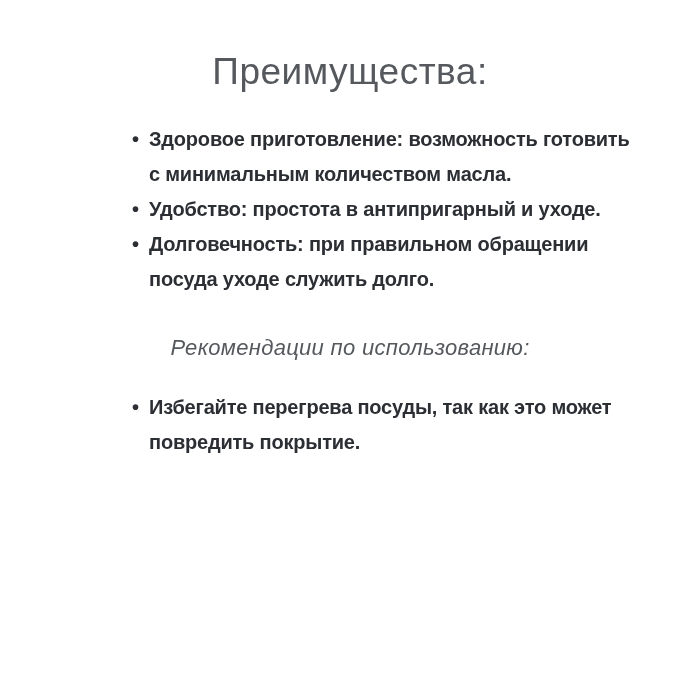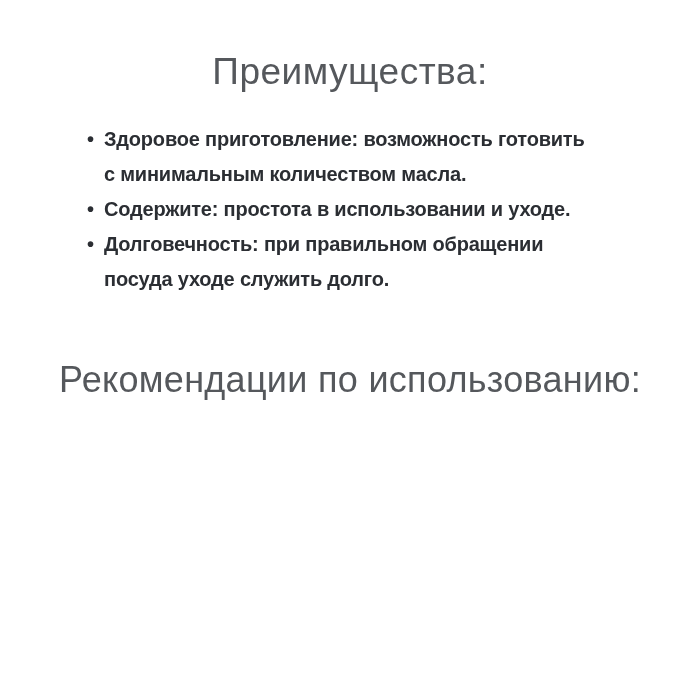--- a/index.html
+++ b/index.html
@@ -24,63 +24,67 @@
     font-weight: 300;
     color: #55585c;
     line-height: 1.2;
   }
   .heading-1 {
     padding-top: 50px;
     font-size: 37px;
     letter-spacing: 0.5px;
   }
   .heading-2 {
-    margin-top: 61px;
-    font-size: 36px;
+    margin-top: 38px;
+    font-size: 22px;
     letter-spacing: 0.3px;
+    font-style: italic;
   }
   .bullet-list {
     margin: 28px 0 0;
     padding: 0 0 0 104px;
     list-style: none;
     width: 575px;
   }
   .bullet-list li {
     position: relative;
     font-size: 20px;
     font-weight: 700;
     line-height: 35px;
     color: #2b2e33;
     white-space: pre-line;
     letter-spacing: -0.2px;
+    margin-left: 45px;
   }
   .bullet-list li::before {
     content: "\2022";
     position: absolute;
     left: -17px;
     top: 0;
     font-size: 20px;
     color: #2b2e33;
   }
 </style>
 </head>
 <body>
 
 <div class="page">
 
   <section>
     <h1 class="section-heading heading-1">Преимущества:</h1>
     <ul class="bullet-list">
       <li>Здоровое приготовление: возможность готовить
 с минимальным количеством масла.</li>
-      <li>Содержите: простота в использовании и уходе.</li>
+      <li>Удобство: простота в антипригарный и уходе.</li>
       <li>Долговечность: при правильном обращении
 посуда уходе служить долго.</li>
     </ul>
   </section>
 
   <section>
     <h2 class="section-heading heading-2">Рекомендации по использованию:</h2>
     <ul class="bullet-list">
+      <li>Избегайте перегрева посуды, так как это может
+повредить покрытие.</li>
     </ul>
   </section>
 
 </div>
 
 </body></html>

